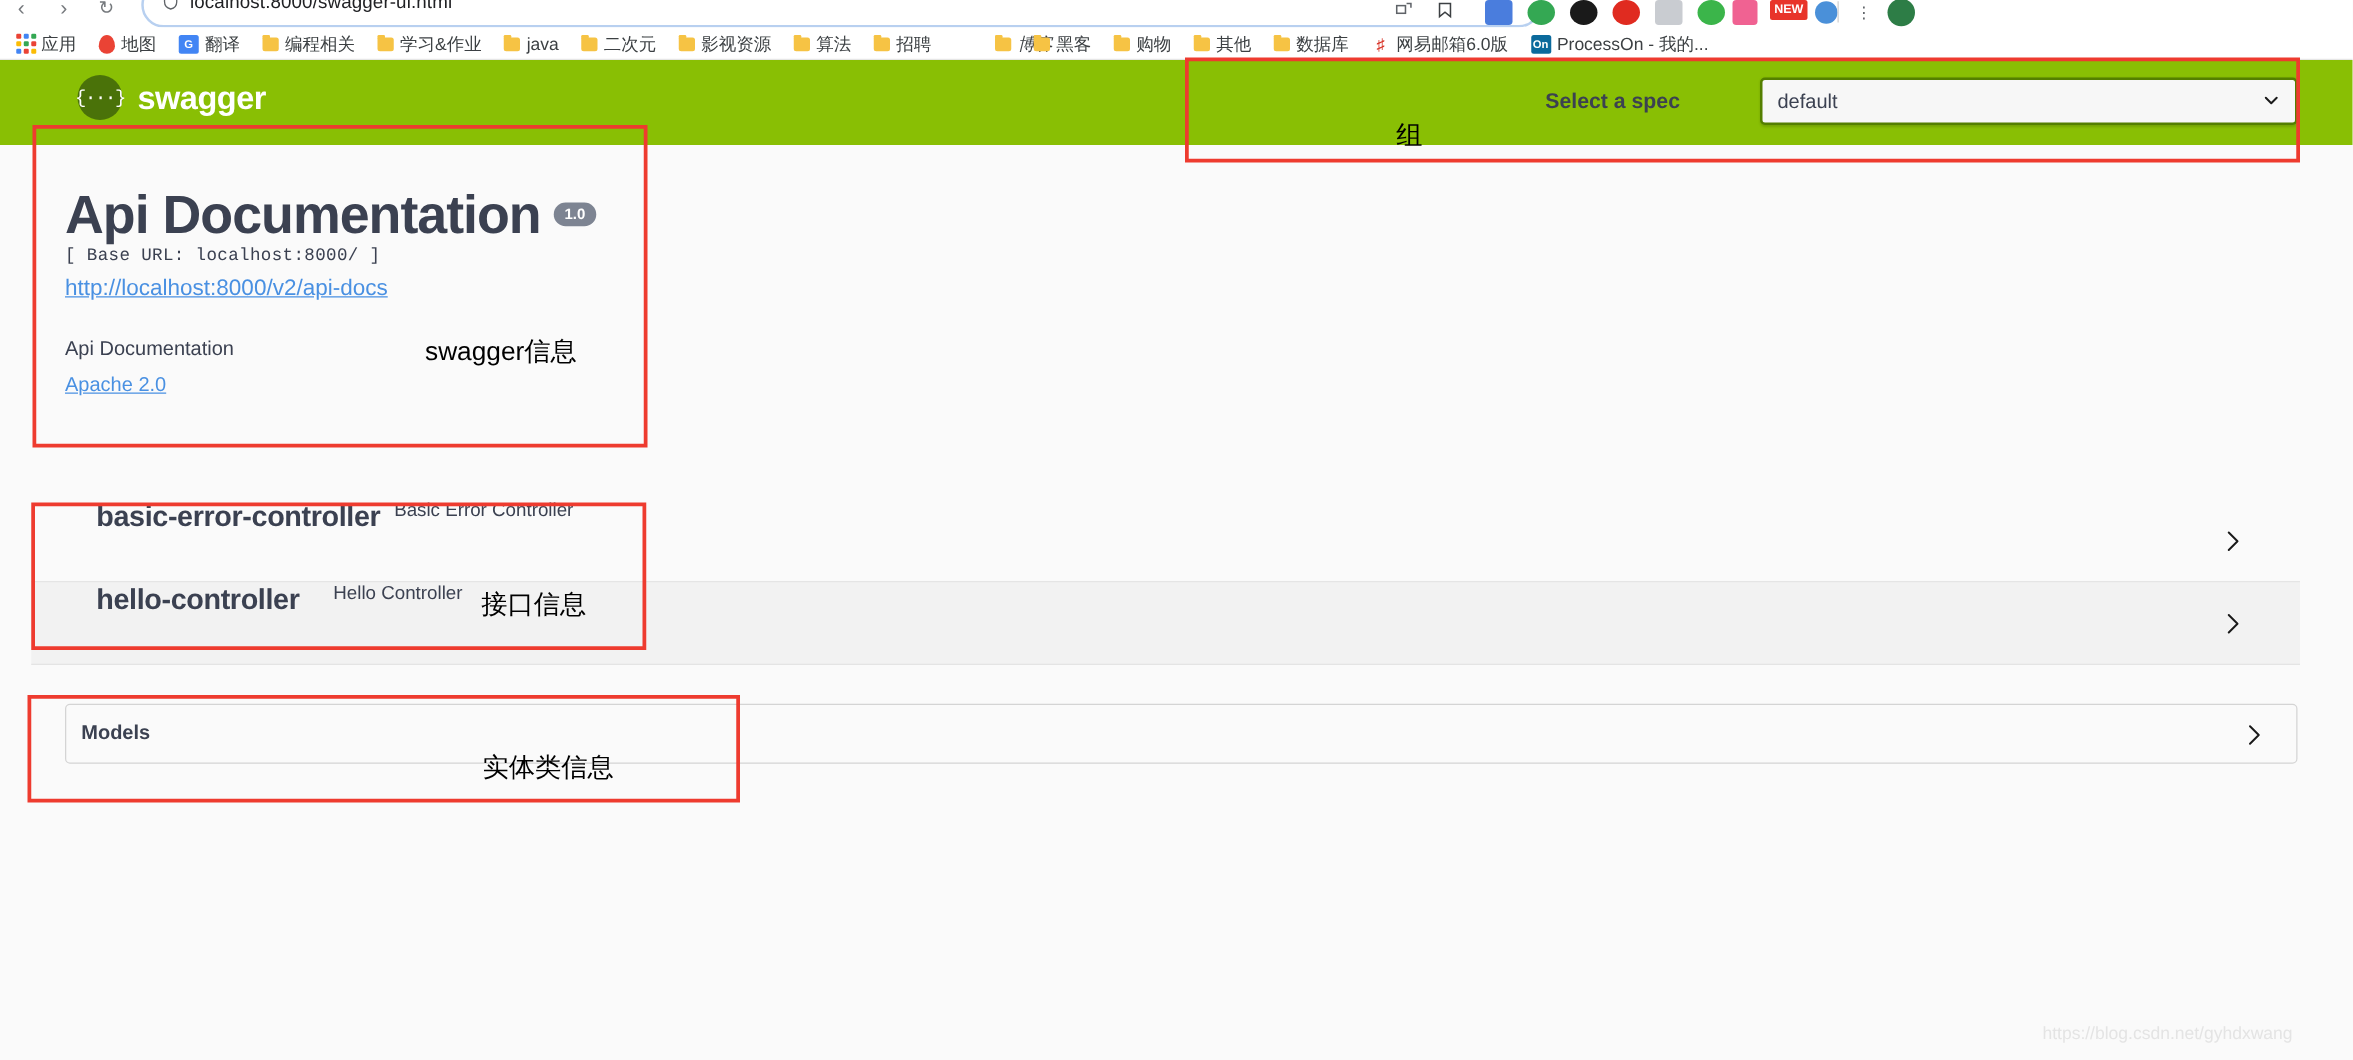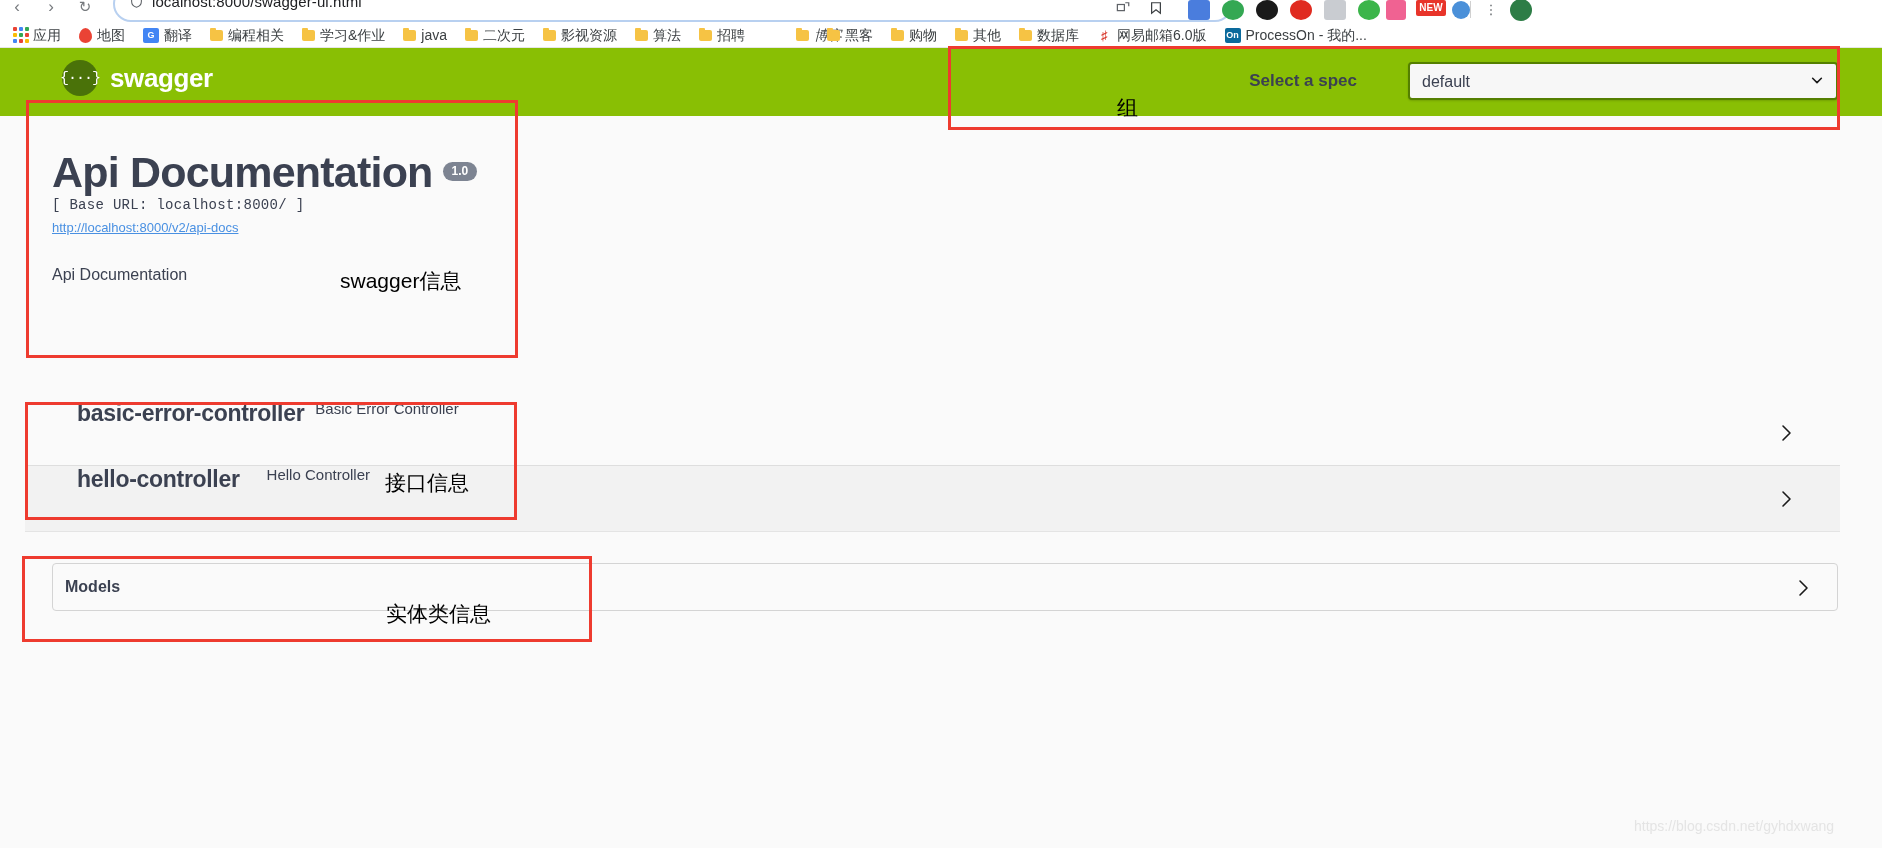--- a/index.html
+++ b/index.html
@@ -113,21 +113,21 @@
   #swagger-mark {
     width: 36px; height: 36px; border-radius: 50%; background: #4a7209;
     display: flex; align-items: center; justify-content: center;
     color: #fff; font-size: 15px; font-family: "Liberation Mono", monospace;
     letter-spacing: -1px;
   }
   #swagger-wordmark {
     font-size: 26px; font-weight: bold; color: #fff; letter-spacing: -.4px;
   }
   #spec-selector-wrap {
-    position: absolute; right: 44px; top: 14px; display: flex; align-items: center; gap: 19px; justify-content: flex-end;
+    position: absolute; right: 44px; top: 14px; display: flex; align-items: center; gap: 32px; justify-content: flex-end;
   }
   #spec-label {
     font-size: 17px; font-weight: bold; color: #3b4151;
   }
   #spec-select {
     width: 430px; height: 38px; background: #f7f7f7;
     border: 2px solid #547f00; border-radius: 4px;
     font-size: 16px; color: #3b4151; padding: 0 12px;
     font-family: "Liberation Sans", sans-serif;
     appearance: none; -webkit-appearance: none;
@@ -150,21 +150,21 @@
   #api-version-badge {
     background: #7d8492; color: #fff; font-size: 12px; font-weight: bold;
     border-radius: 10px; padding: 2px 9px 3px; margin-bottom: 14px;
   }
   #base-url-line {
     font-family: "Liberation Mono", monospace; font-size: 14px; color: #3b4151;
     margin-top: 2px; letter-spacing: .3px;
   }
   #api-docs-link {
     display: inline-block; margin-top: 7px;
-    font-size: 13px; color: #4990e2; text-decoration: underline;
+    font-size: 18px; color: #4990e2; text-decoration: underline;
   }
   #api-description {
     margin-top: 30px; font-size: 16px; color: #3b4151;
   }
   .info-link {
     display: block; margin-top: 11px;
     font-size: 16px; color: #4990e2; text-decoration: underline;
   }
 
   
@@ -361,20 +361,21 @@
 </div>
 
 <div id="info-block">
   <div id="api-title-row">
     <h1 id="api-title">Api Documentation</h1>
     <span id="api-version-badge">1.0</span>
   </div>
   <div id="base-url-line">[ Base URL: localhost:8000/ ]</div>
   <a href="#" id="api-docs-link">http://localhost:8000/v2/api-docs</a>
   <div id="api-description">Api Documentation</div>
+  <a href="#" class="info-link">Apache 2.0</a>
 </div>
 
 <div id="tag-list">
     <div class="tag-row">
       <span class="tag-name">basic-error-controller</span>
       <span class="tag-desc">Basic Error Controller</span>
       <svg class="tag-chevron" viewBox="0 0 20 20">
         <path d="M7 3 L14 10 L7 17" fill="none" stroke="#1a1a1a" stroke-width="1.6" stroke-linecap="round" stroke-linejoin="round"></path>
       </svg>
     </div>

